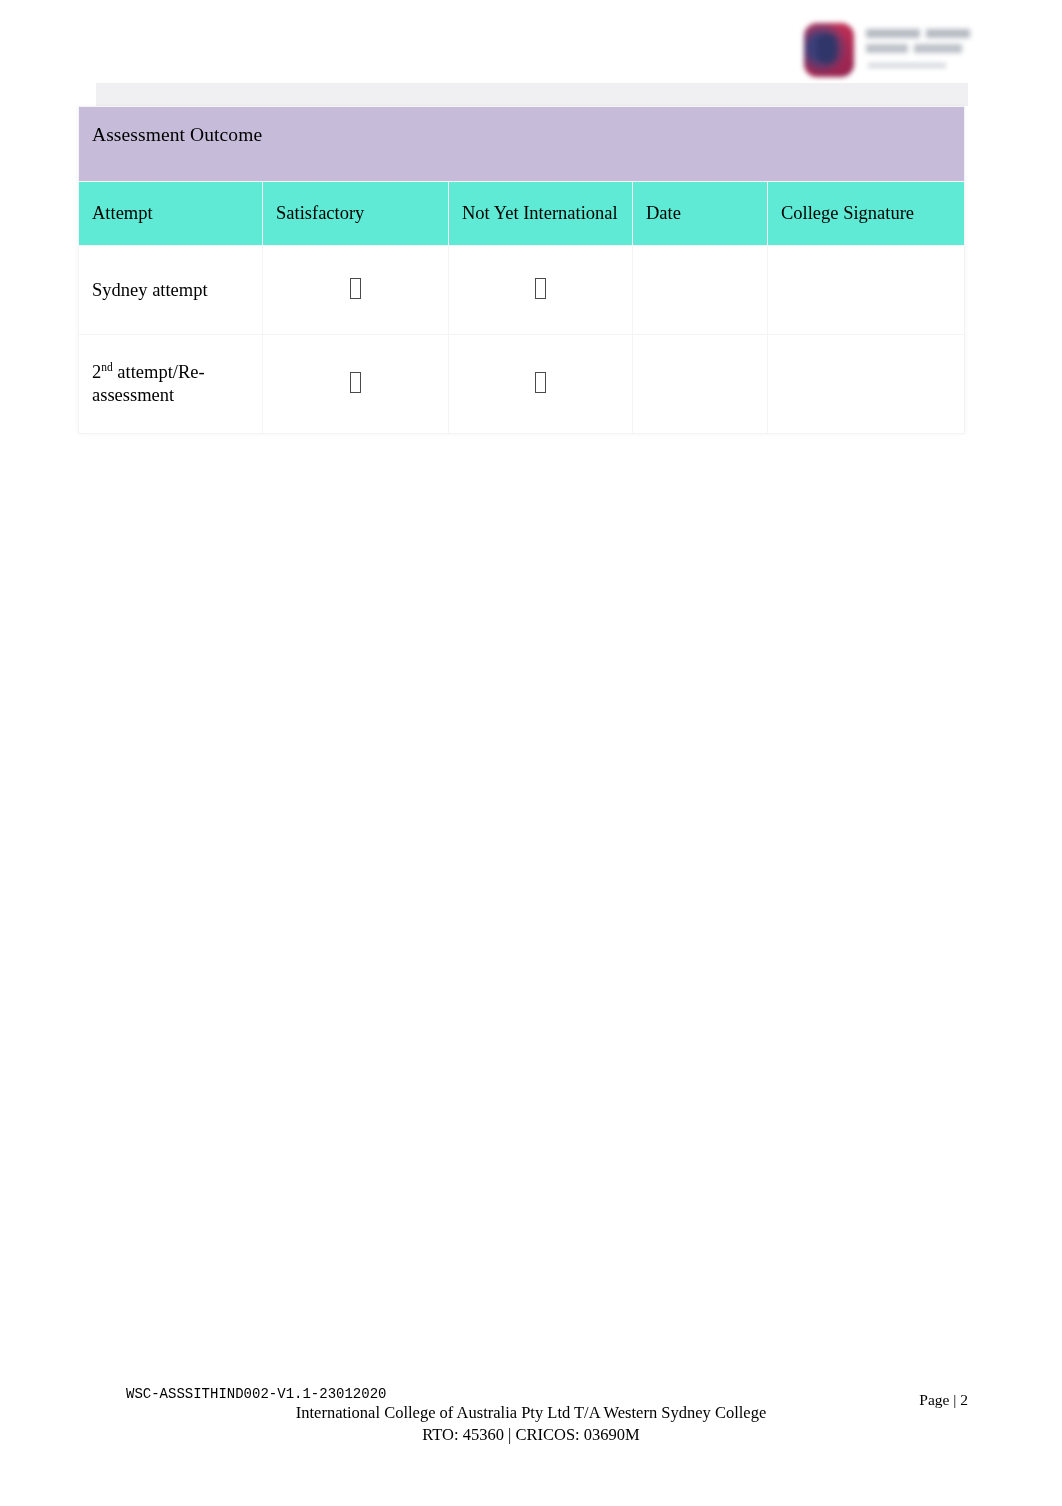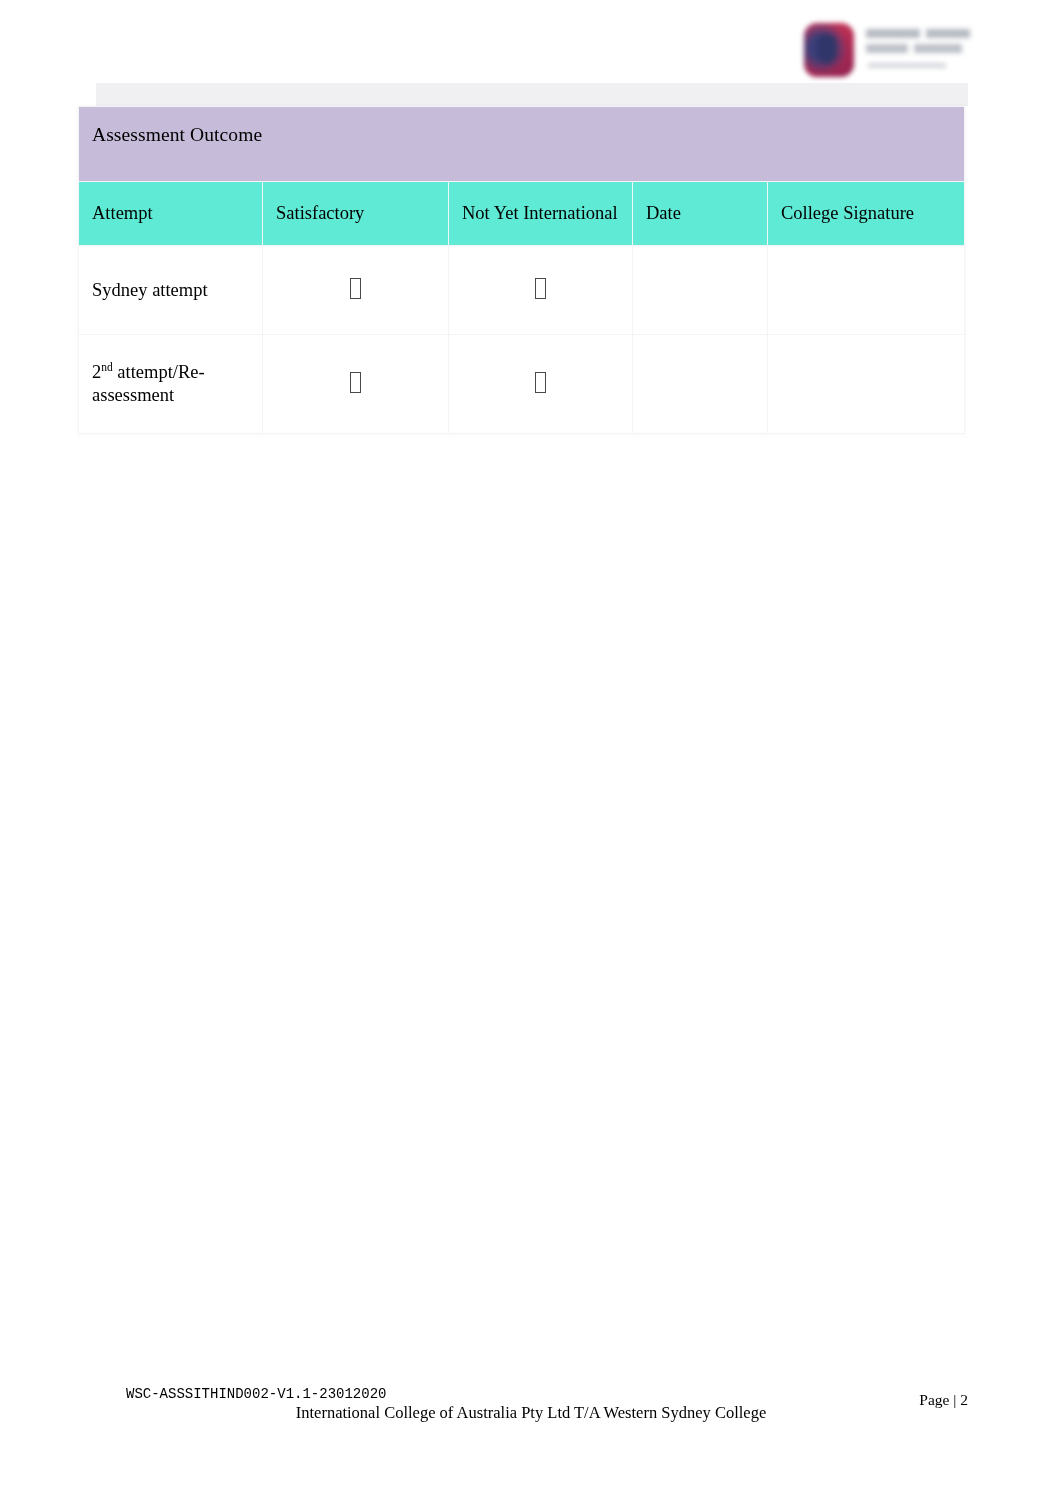--- a/index.html
+++ b/index.html
@@ -267,16 +267,17 @@
     </tbody>
   </table>
 
   <div class="footer">
     <div class="footer-row">
       <span class="footer-code">WSC-ASSSITHIND002-V1.1-23012020</span>
       <span class="footer-page">Page | 2</span>
     </div>
     <div class="footer-center">
       <div>International College of Australia Pty Ltd T/A Western Sydney College</div>
+      <div>RTO: 45360 | CRICOS: 03690M</div>
     </div>
   </div>
 
 </div>
 
 </body></html>

